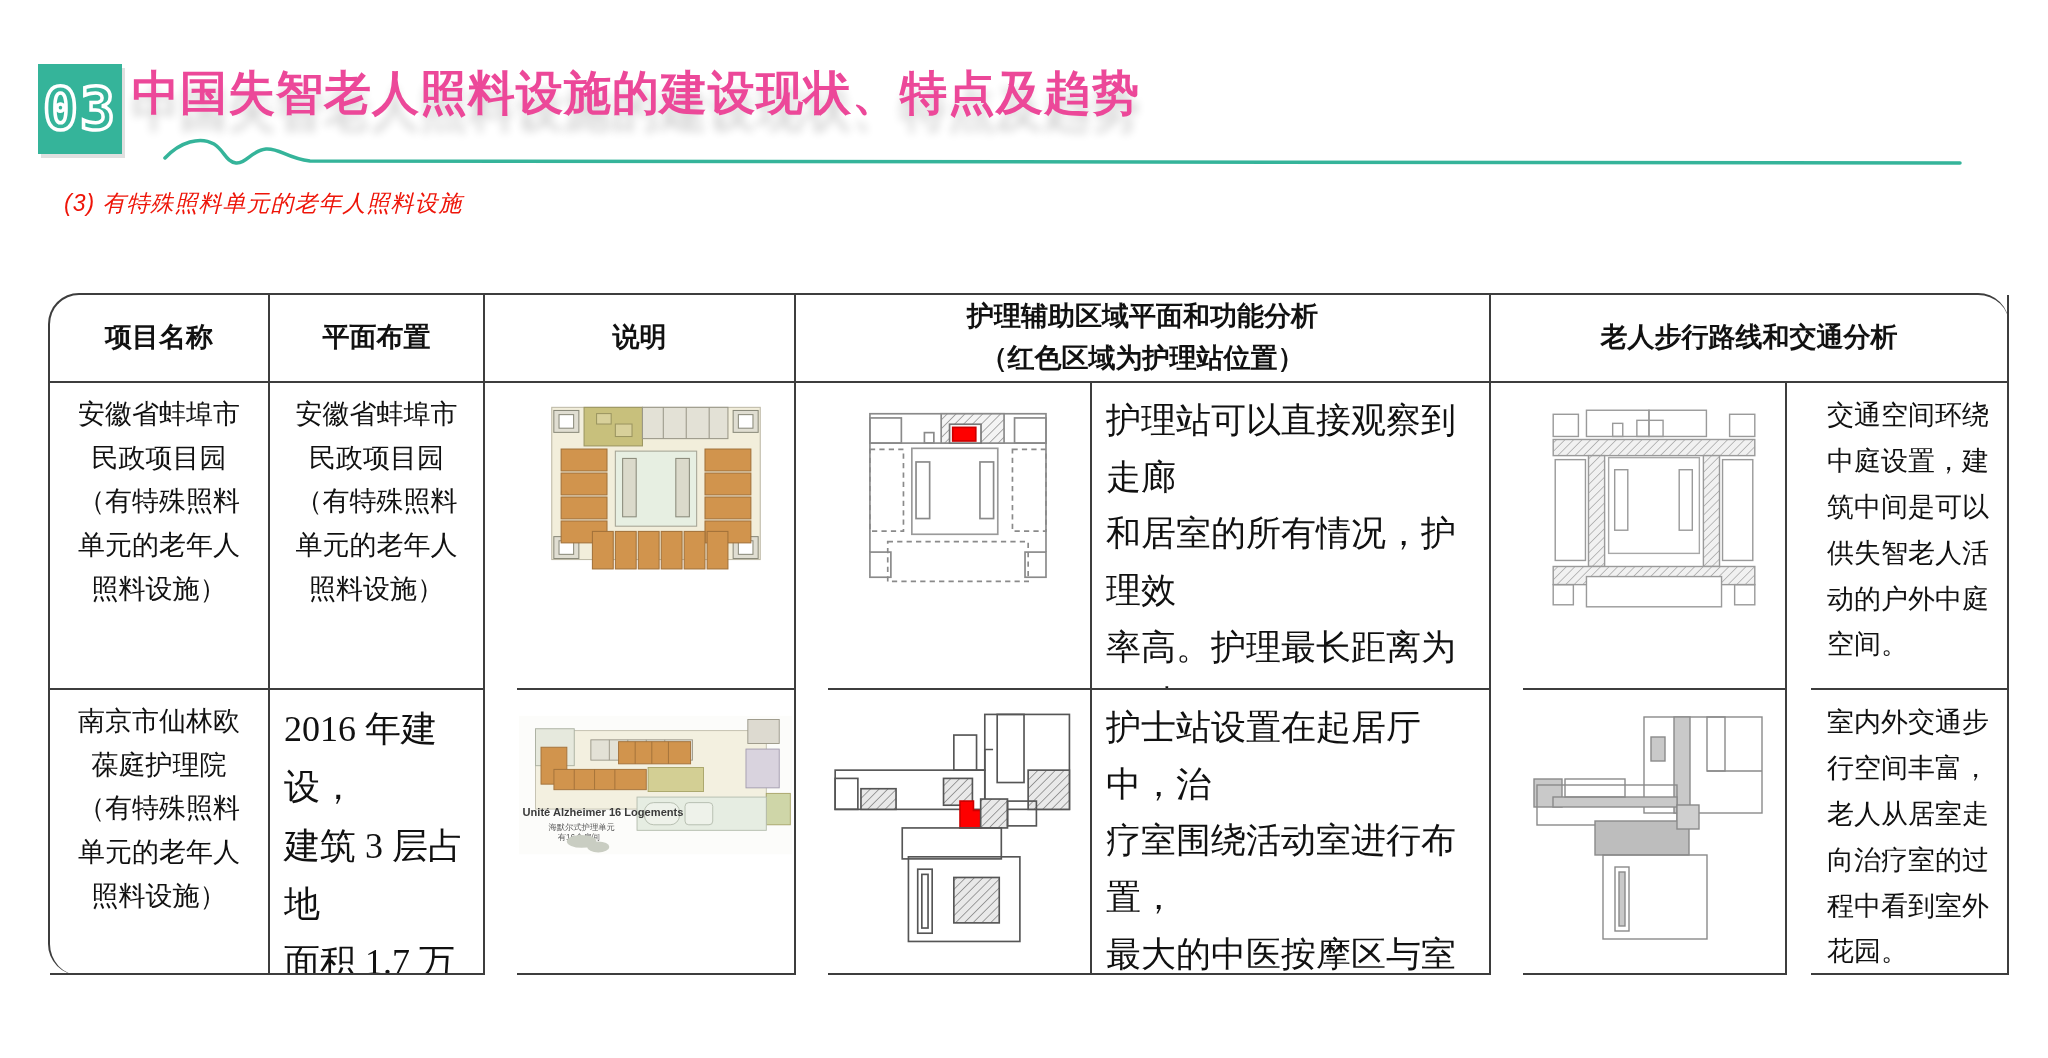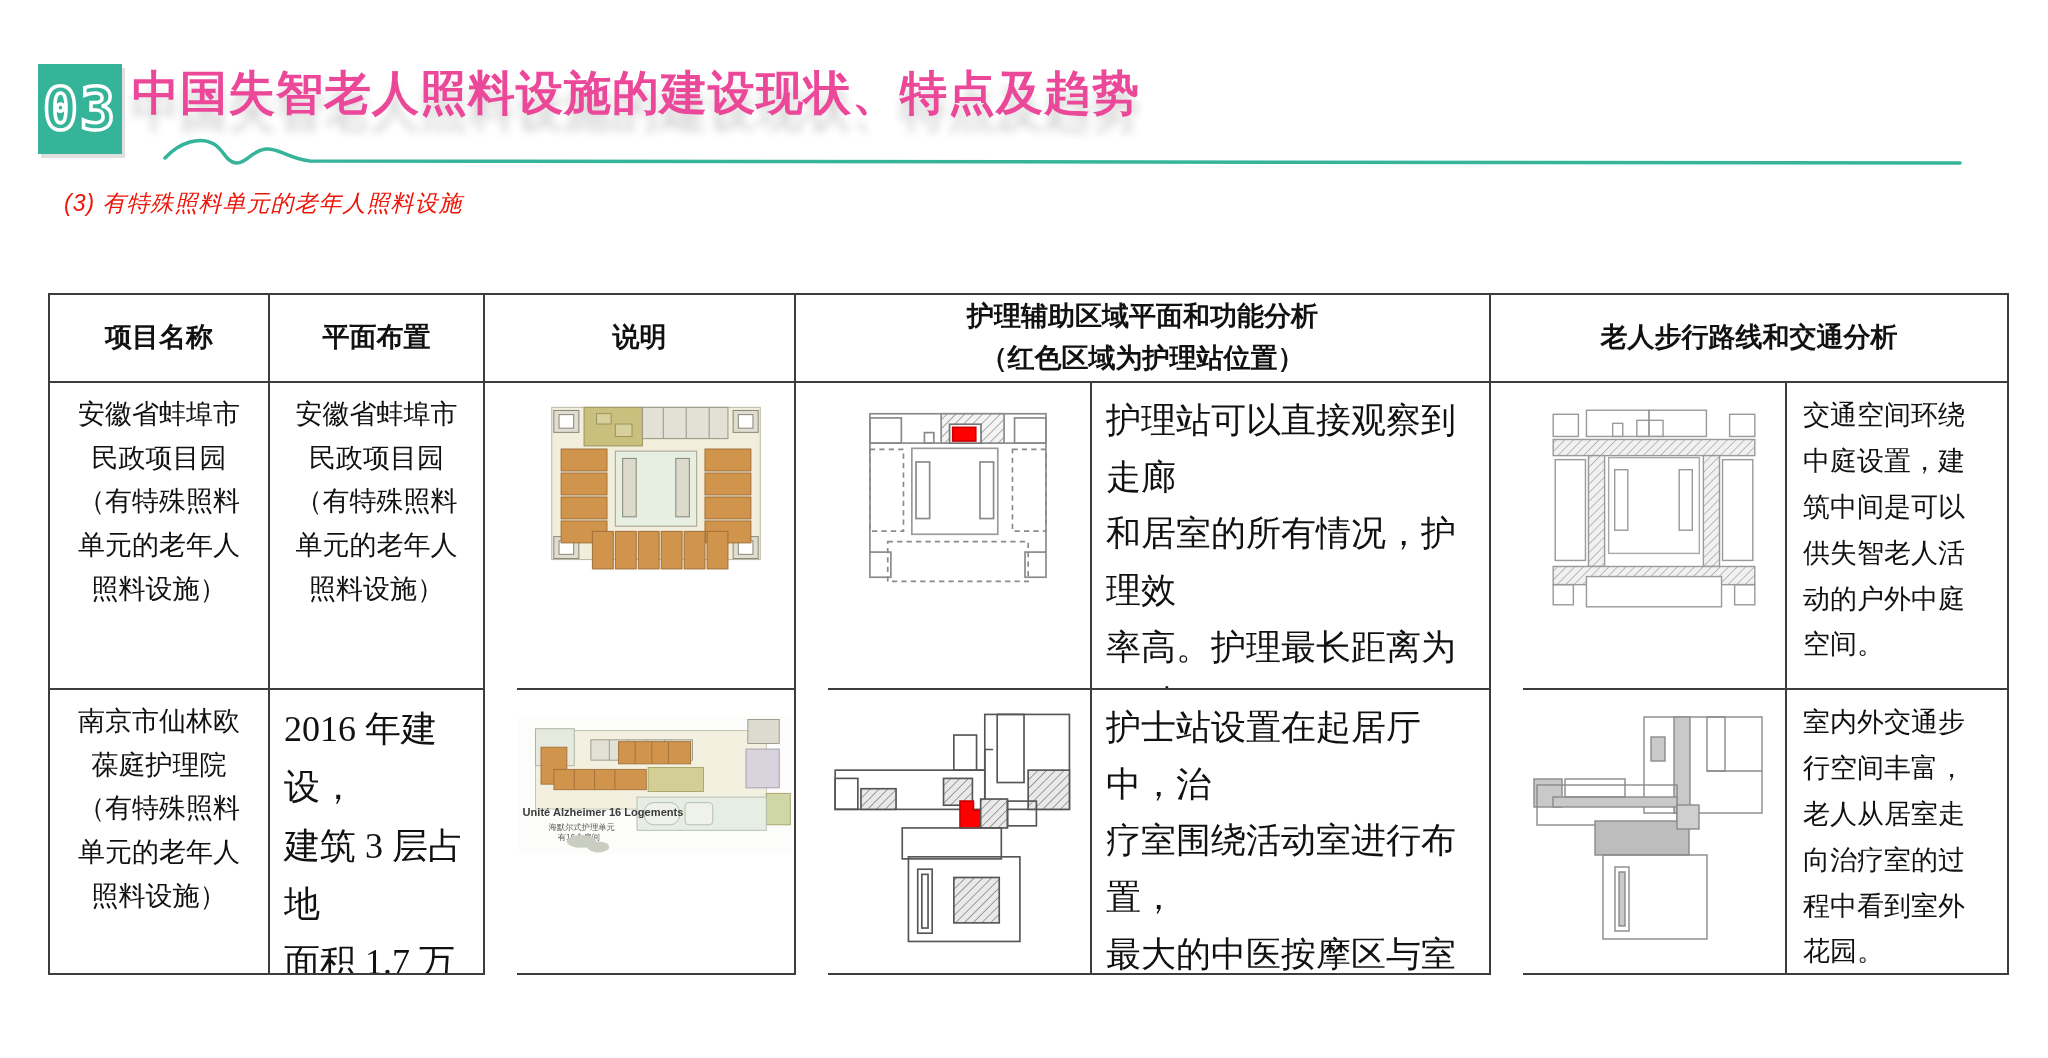--- a/index.html
+++ b/index.html
@@ -31,20 +31,21 @@
   }
 
   
   .ptable{
     position:absolute;left:48px;top:293px;
     display:grid;
     grid-template-columns:220px 215px 311px 296px 399px 296px 222px;
     grid-template-rows:88px 307px 285px;
     border-top:2px solid #3d3d3d;border-left:2px solid #3d3d3d;
     background:#fff;
+    border-radius:31px;
   }
   .cell{
     border-right:2px solid #3d3d3d;border-bottom:2px solid #3d3d3d;
     box-sizing:border-box;overflow:hidden;position:relative;
   }
   .hcell{
     display:flex;align-items:center;justify-content:center;text-align:center;
     font-weight:bold;font-size:27px;line-height:1.55;white-space:pre-line;
     font-family:"Liberation Sans", sans-serif;
   }
@@ -56,21 +57,21 @@
   .leftcell{
     font-family:"Liberation Serif", serif;font-size:36px;line-height:1.62;
     text-align:left;padding:10px 4px 4px 14px;white-space:pre-line;
   }
   .atext{
     font-family:"Liberation Serif", serif;font-size:35px;line-height:1.62;
     text-align:left;padding:10px 8px 0 14px;white-space:pre-line;
   }
   .stext{
     font-family:"Liberation Serif", serif;font-size:27px;line-height:1.7;
-    text-align:left;padding:10px 4px 0 16px;white-space:pre-line;
+    text-align:left;padding:10px 4px 0 16px;white-space:pre-line;margin-left:24px;
   }
   .imgwrap{display:flex;align-items:flex-start;justify-content:center;padding-top:16px;margin-left:32px;}
 </style>
 </head>
 <body>
 
 <div class="slide">
 
   <div class="badge">
     <span class="num">03</span>

